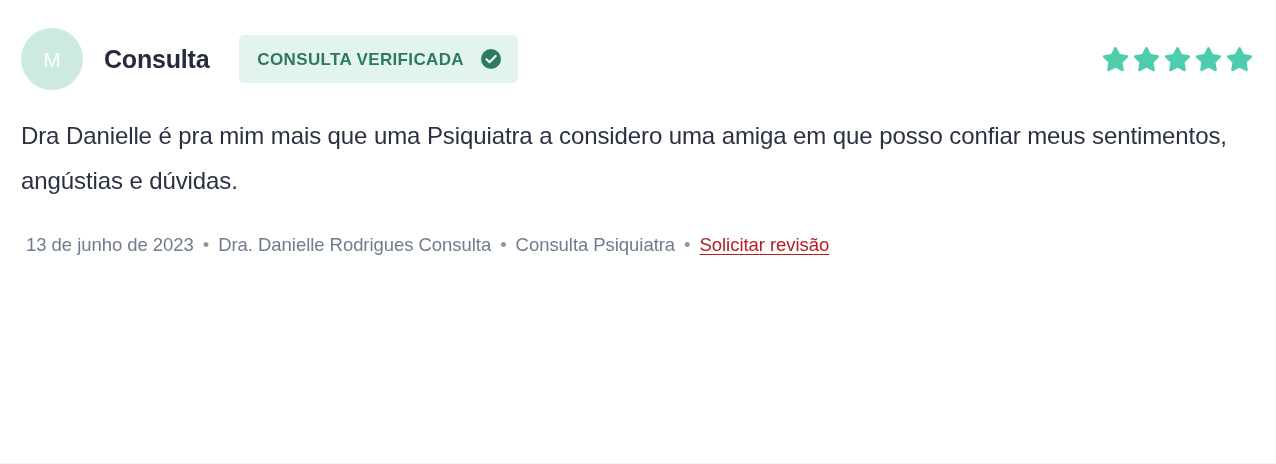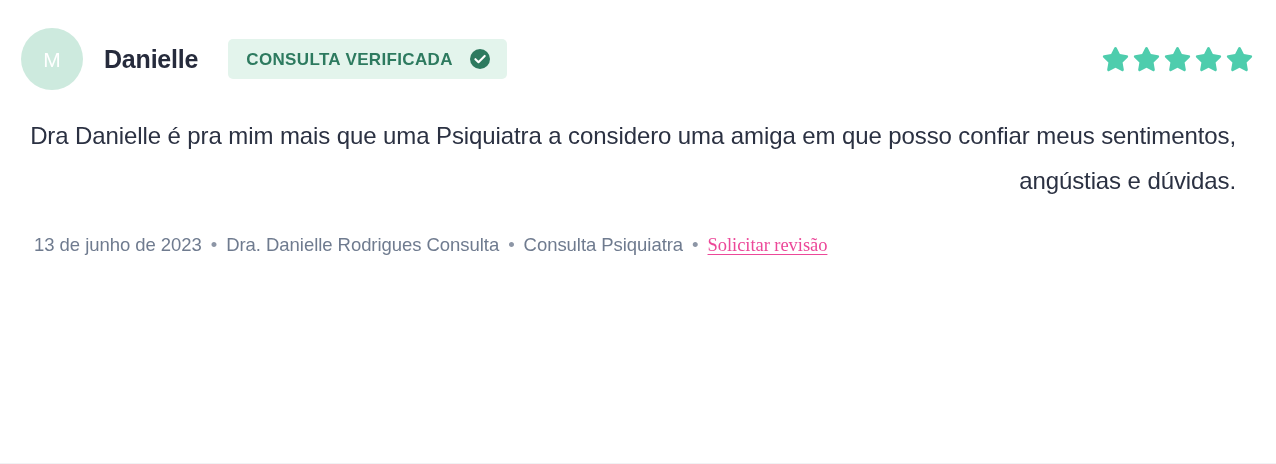--- a/index.html
+++ b/index.html
@@ -61,21 +61,21 @@
   }
 
   .verified-badge {
     margin-left: 30px;
     display: inline-flex;
     align-items: center;
     gap: 17px;
     background: #e3f4ec;
     border-radius: 5px;
     padding: 10px 17px 10px 18px;
-    height: 40px;
+    height: 48px;
   }
 
   .verified-label {
     font-size: 17px;
     font-weight: 700;
     letter-spacing: 0.35px;
     color: #2d7a5f;
     white-space: nowrap;
     line-height: 1;
   }
@@ -107,50 +107,48 @@
     padding: 0 30px 0 21px;
     font-size: 24px;
     line-height: 45px;
     color: #2b3142;
     letter-spacing: -0.1px;
   }
 
   .review-paragraph {
     margin: 0;
     max-width: 1215px;
-    text-align: right;
   }
 
   
   .review-footer {
     margin: 30px 0 0 0;
-    padding: 0 34px;
+    padding: 0 26px;
     font-size: 18.5px;
     line-height: 24px;
     color: #6f7b8f;
     letter-spacing: -0.05px;
     display: flex;
     align-items: baseline;
     flex-wrap: wrap;
   }
 
   .meta-item { white-space: nowrap; }
 
   .meta-sep {
     margin: 0 9px;
     color: #8d96a6;
   }
 
   .meta-link {
-    color: #ec4899;
+    color: #b91c1c;
     text-decoration: underline;
     text-underline-offset: 3px;
     cursor: pointer;
     white-space: nowrap;
-    font-family: Liberation Serif, serif;
   }
 
   .card-divider {
     position: absolute;
     left: 0;
     right: 0;
     bottom: 0;
     height: 1px;
     background: #f1f2f4;
   }
@@ -159,21 +157,21 @@
 <body>
 
 <div class="review-card">
 
   <div class="review-header">
 
     <div class="avatar">
       <span class="avatar-initial">M</span>
     </div>
 
-    <div class="author-name">Danielle</div>
+    <div class="author-name">Consulta</div>
 
     <div class="verified-badge">
       <span class="verified-label">CONSULTA VERIFICADA</span>
       <svg class="verified-check" viewBox="0 0 20 20" aria-hidden="true">
         <circle cx="10" cy="10" r="10" fill="#2d7a5f"></circle>
         <path d="M5.4 10.2 L8.5 13.2 L14.7 6.9" fill="none" stroke="#ffffff" stroke-width="2.1" stroke-linecap="round" stroke-linejoin="round"></path>
       </svg>
     </div>
 
     <div class="spacer"></div>

